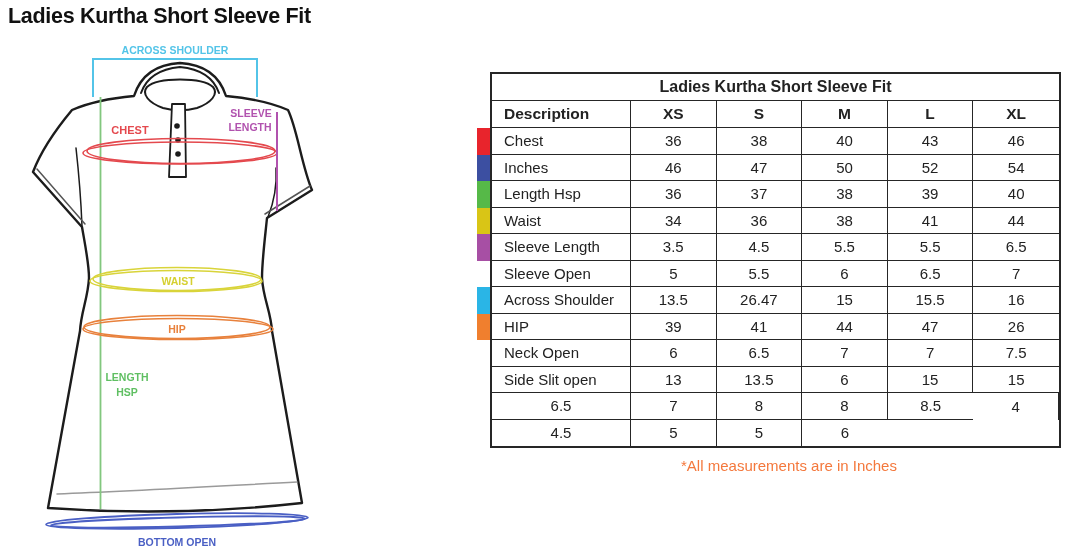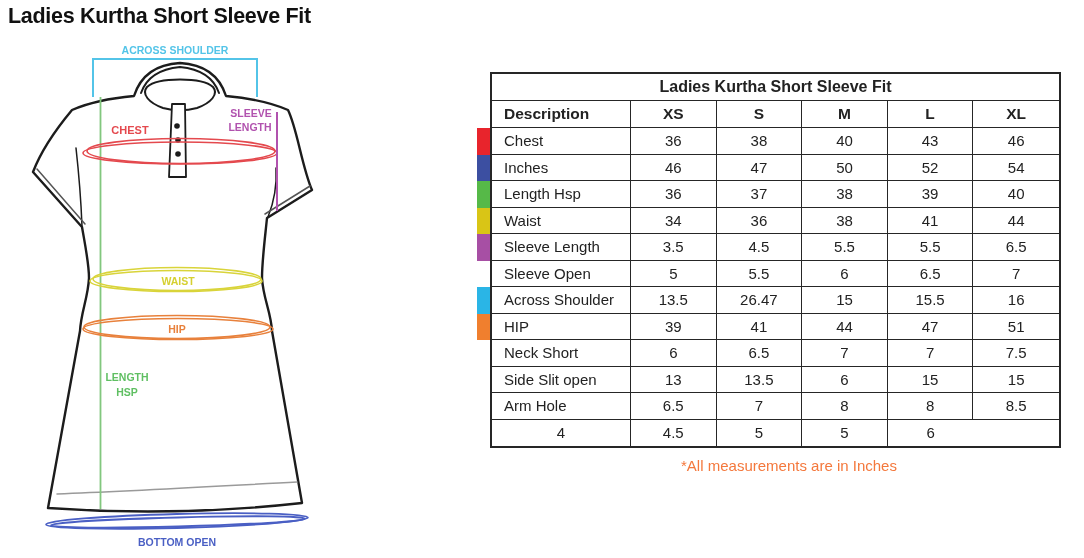--- a/index.html
+++ b/index.html
@@ -177,34 +177,33 @@
       <div class="cell">13.5</div>
       <div class="cell">26.47</div>
       <div class="cell">15</div>
       <div class="cell">15.5</div>
       <div class="cell lc">16</div>
       <div class="cell lbl">HIP</div>
       <div class="cell">39</div>
       <div class="cell">41</div>
       <div class="cell">44</div>
       <div class="cell">47</div>
-      <div class="cell lc">51</div>
-      <div class="cell lbl">Neck Short</div>
+      <div class="cell lc">26</div>
+      <div class="cell lbl">Neck Open</div>
       <div class="cell">6</div>
       <div class="cell">6.5</div>
       <div class="cell">7</div>
       <div class="cell">7</div>
       <div class="cell lc">7.5</div>
       <div class="cell lbl">Side Slit open</div>
       <div class="cell">13</div>
       <div class="cell">13.5</div>
       <div class="cell">6</div>
       <div class="cell">15</div>
       <div class="cell lc">15</div>
-      <div class="cell lbl">Arm Hole</div>
       <div class="cell">6.5</div>
       <div class="cell">7</div>
       <div class="cell">8</div>
       <div class="cell">8</div>
       <div class="cell lc">8.5</div>
       <div class="cell lr">4</div>
       <div class="cell lr">4.5</div>
       <div class="cell lr">5</div>
       <div class="cell lr">5</div>
       <div class="cell lc lr">6</div>

